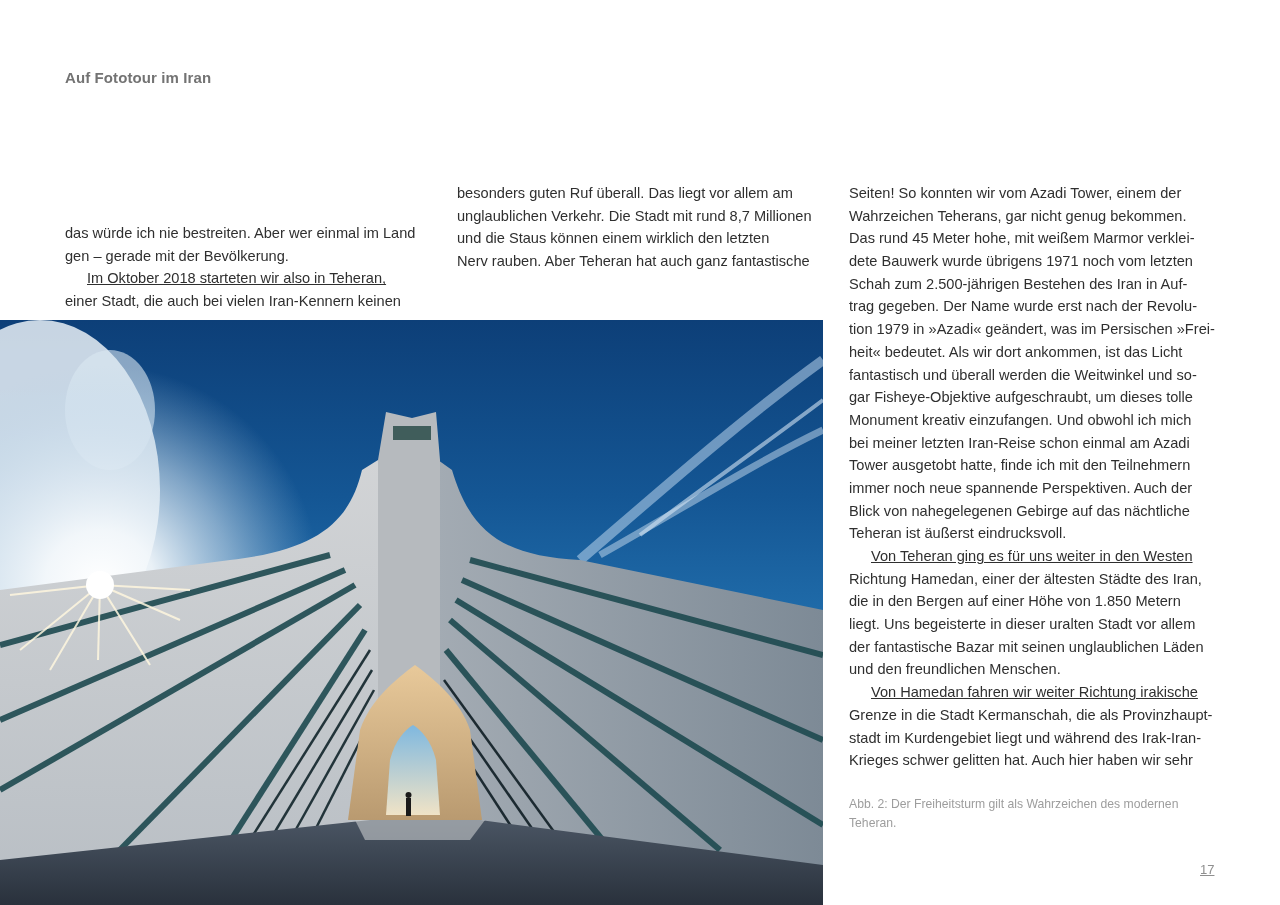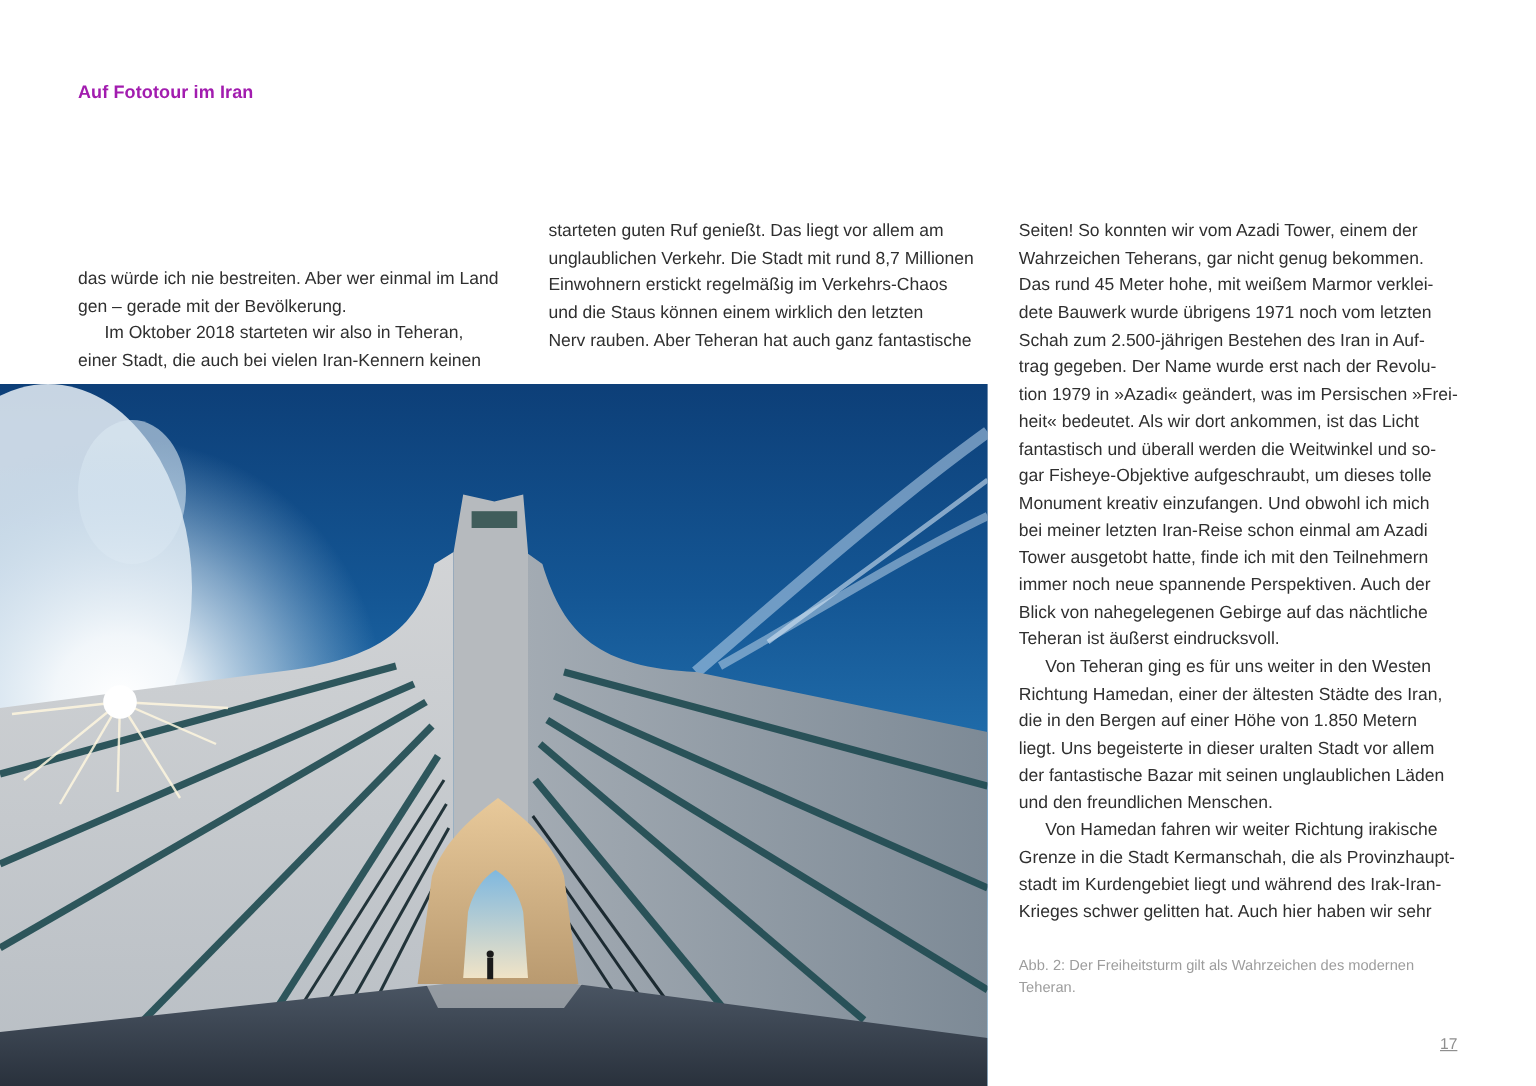--- a/index.html
+++ b/index.html
@@ -4,29 +4,29 @@
   <style>
     html, body { margin: 0; padding: 0; }
     body {
       width: 1280px; height: 905px; position: relative; overflow: hidden;
       background: #ffffff;
       font-family: "Liberation Sans", "DejaVu Sans", sans-serif;
       color: #2b2b2b;
     }
     .running-head {
       position: absolute; left: 65px; top: 69px;
-      font-size: 15px; font-weight: bold; color: #a21caf;
+      font-size: 15px; font-weight: bold; color: #737373;
       letter-spacing: 0.1px;
     }
     .col {
       position: absolute; font-size: 14.6px; line-height: 22.7px;
       color: #2f2f2f; white-space: nowrap;
     }
     .col .line { display: block; height: 22.7px; }
-    .col .indent { padding-left: 22px; }
+    .col .indent { padding-left: 22px; text-decoration: underline; }
     #col1 { left: 65px; top: 182px; width: 370px; margin-top: 40px; }
     #col2 { left: 457px; top: 182px; width: 370px; }
     #col3 { left: 849px; top: 182px; width: 370px; }
 
     .caption {
       position: absolute; left: 849px; top: 795px; width: 370px;
       font-size: 12.2px; line-height: 19px; color: #9d9d9d;
     }
     .caption .line { display: block; }
     .page-number {
@@ -47,23 +47,22 @@
 
 <div class="running-head">Auf Fototour im Iran</div>
 
 <div class="col" id="col1">
     <span class="line">das würde ich nie bestreiten. Aber wer einmal im Land</span>
     <span class="line">gen – gerade mit der Bevölkerung.</span>
     <span class="line indent">Im Oktober 2018 starteten wir also in Teheran,</span>
     <span class="line">einer Stadt, die auch bei vielen Iran-Kennern keinen</span>
   </div>
 <div class="col" id="col2">
-    <span class="line">starteten guten Ruf genießt. Das liegt vor allem am</span>
+    <span class="line">besonders guten Ruf überall. Das liegt vor allem am</span>
     <span class="line">unglaublichen Verkehr. Die Stadt mit rund 8,7 Millionen</span>
-    <span class="line">Einwohnern erstickt regelmäßig im Verkehrs-Chaos</span>
     <span class="line">und die Staus können einem wirklich den letzten</span>
     <span class="line">Nerv rauben. Aber Teheran hat auch ganz fantastische</span>
   </div>
 <div class="col" id="col3">
     <span class="line">Seiten! So konnten wir vom Azadi Tower, einem der</span>
     <span class="line">Wahrzeichen Teherans, gar nicht genug bekommen.</span>
     <span class="line">Das rund 45 Meter hohe, mit weißem Marmor verklei-</span>
     <span class="line">dete Bauwerk wurde übrigens 1971 noch vom letzten</span>
     <span class="line">Schah zum 2.500-jährigen Bestehen des Iran in Auf-</span>
     <span class="line">trag gegeben. Der Name wurde erst nach der Revolu-</span>

